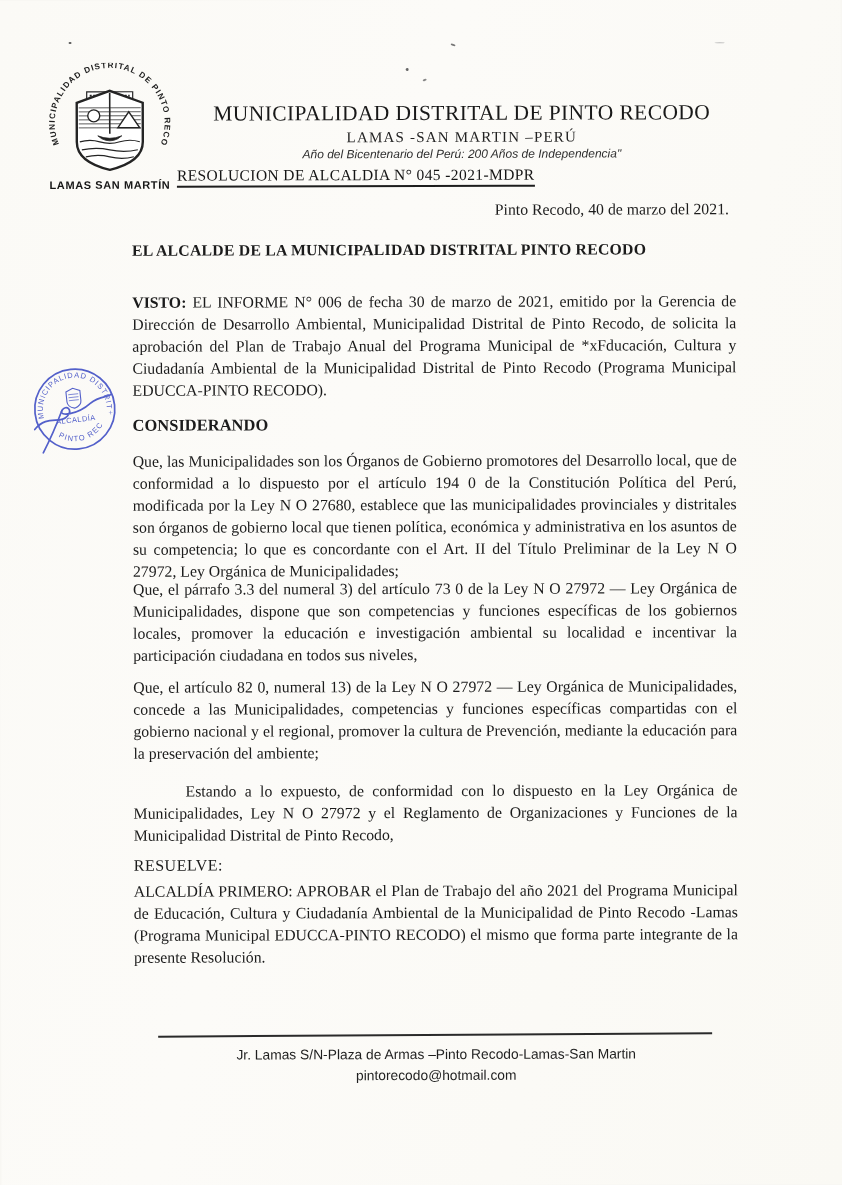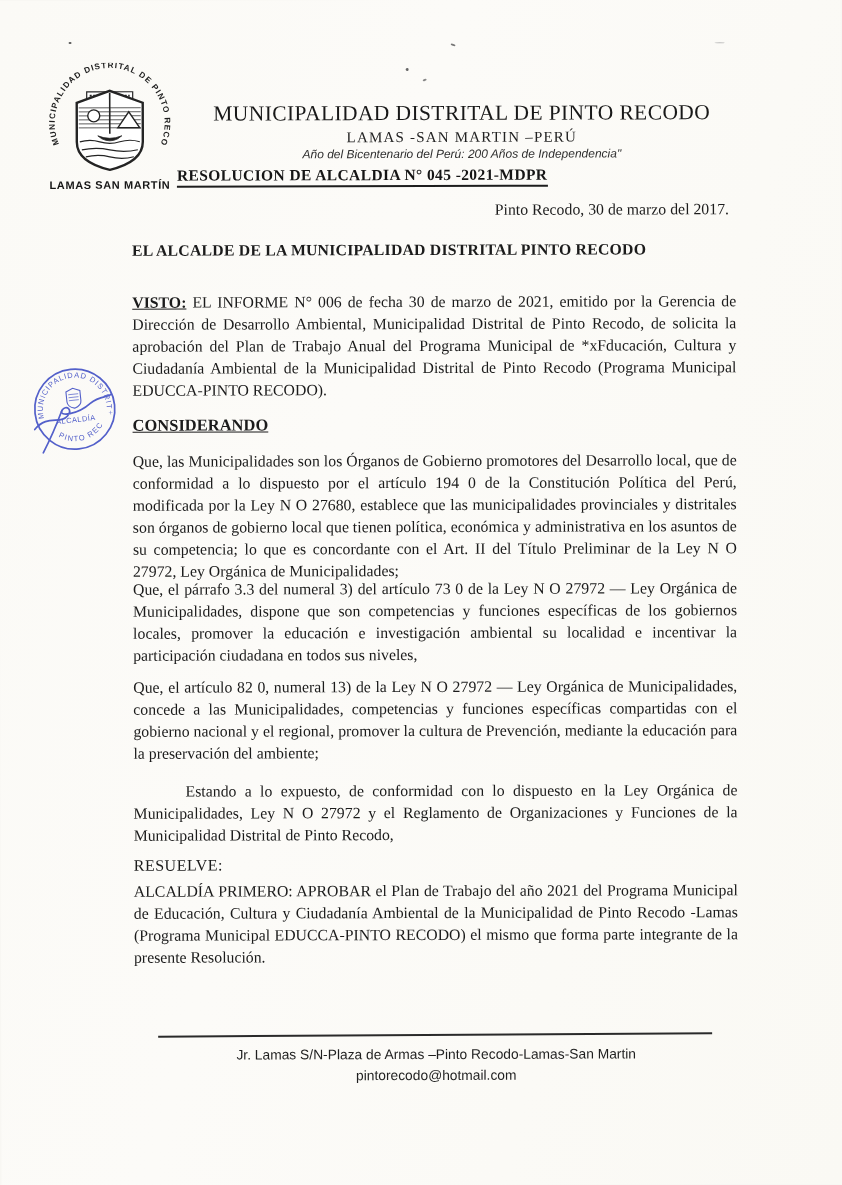--- a/index.html
+++ b/index.html
@@ -26,35 +26,35 @@
     font-size:21.5px;letter-spacing:.4px;color:#181818;
     font-weight:500;white-space:nowrap;
   }
   .region-line{font-size:15px;letter-spacing:1.2px;margin-top:3px;color:#222;}
   .year-motto{
     font-family:"Liberation Sans",sans-serif;
     font-style:italic;font-size:12px;color:#2e2e2e;margin-top:2px;
   }
   .resolution-title{
     position:absolute;left:178px;top:166px;
-    font-size:15.5px;font-weight:bold;letter-spacing:.4px;
+    font-size:15.5px;font-weight:normal;letter-spacing:.4px;
     border-bottom:2px solid #1d1d1d;padding-bottom:1px;
     color:#151515;white-space:nowrap;
   }
   .date-line{
     position:absolute;right:112px;top:201px;
     font-size:15.8px;color:#1d1d1d;white-space:nowrap;
   }
   
   .para{
     position:absolute;left:133px;width:604px;
     font-size:15.8px;line-height:21.9px;
     text-align:justify;color:#1b1b1b;
   }
-  .bold-underline{font-weight:bold;text-decoration:underline;}
+  .bold-underline{font-weight:bold;}
   .heading-alcalde{top:239px;font-weight:bold;letter-spacing:.2px;text-align:left;}
   .p-visto{top:291px;}
   .h-considerando{top:414px;text-align:left;font-size:16.5px;}
   .p-c1{top:450px;}
   .p-c2{top:578px;}
   .p-c3{top:676px;}
   .p-c4{top:780px;text-indent:52px;}
   .h-resuelve{top:854px;text-align:left;font-size:16px;letter-spacing:.5px;}
   .p-art1{top:880px;}
   
@@ -129,21 +129,21 @@
   </div>
 
   <div class="header-center">
     <div class="org-name">MUNICIPALIDAD DISTRITAL DE PINTO RECODO</div>
     <div class="region-line">LAMAS -SAN MARTIN –PERÚ</div>
     <div class="year-motto">Año del Bicentenario del Perú: 200 Años de Independencia"</div>
   </div>
 
   <div class="resolution-title">RESOLUCION DE ALCALDIA N° 045 -2021-MDPR</div>
 
-  <div class="date-line">Pinto Recodo, 30 de marzo del 2017.</div>
+  <div class="date-line">Pinto Recodo, 40 de marzo del 2021.</div>
 
   <div class="para heading-alcalde">EL ALCALDE DE LA MUNICIPALIDAD DISTRITAL PINTO RECODO</div>
 
   <div class="para p-visto">
     <span class="bold-underline">VISTO:</span><span> EL INFORME N° 006 de fecha 30 de marzo de 2021, emitido por la Gerencia de Dirección de Desarrollo Ambiental, Municipalidad Distrital de Pinto Recodo, de solicita la aprobación del Plan de Trabajo Anual del Programa Municipal de *xFducación, Cultura y Ciudadanía Ambiental de la Municipalidad Distrital de Pinto Recodo (Programa Municipal EDUCCA-PINTO RECODO).</span>
   </div>
 
   <div class="para h-considerando">
     <span class="bold-underline">CONSIDERANDO</span>
   </div>

